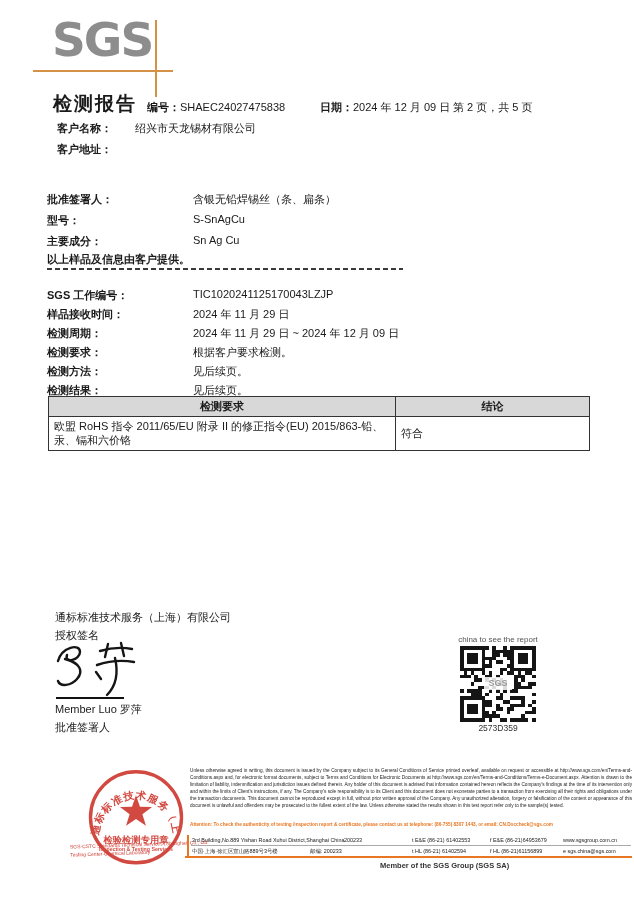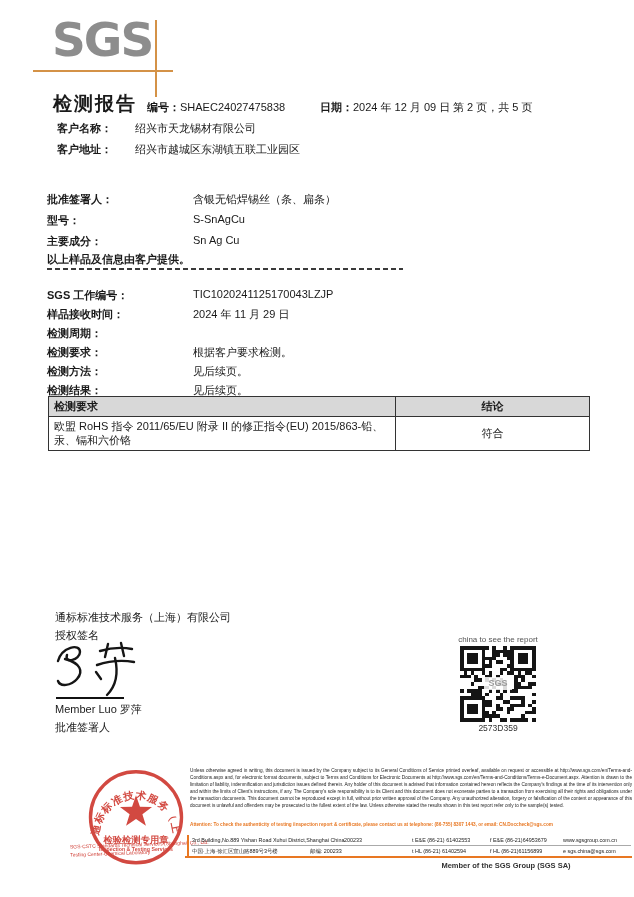--- a/index.html
+++ b/index.html
@@ -24,24 +24,24 @@
   .val{left:193px;}
   .clab{left:57px;font-weight:bold;}
   .cval{left:135px;}
   .note{left:47px;font-weight:bold;}
   .dash-sep{position:absolute;left:47px;top:268px;width:356px;height:2px;
             background:repeating-linear-gradient(90deg,#3a3a3a 0 5px,transparent 5px 8px);}
 
   
   .rtable{position:absolute;left:48px;top:396px;width:542px;border-collapse:collapse;font-size:11px;}
   .rtable th,.rtable td{border:1px solid #333;}
-  .rtable th{background:#d8d8d8;text-align:left;font-weight:bold;padding:2px 5px;height:13px;}
+  .rtable th{background:#d8d8d8;text-align:center;font-weight:bold;padding:2px 5px;height:13px;}
   .rtable th.ccol{text-align:center;width:183px;}
   .rtable td{padding:2px 5px;height:28px;line-height:1.3;}
-  .rtable td.ccol{text-align:center;}
+  .rtable td.ccol{}
 
   
   .sig-co{position:absolute;left:55px;top:610px;font-size:11px;}
   .sig-lab{position:absolute;left:55px;top:628px;font-size:11px;}
   .sig-svg{position:absolute;left:50px;top:641px;}
   .sig-line{position:absolute;left:56px;top:697px;width:68px;height:2px;background:#111;}
   .sig-name{position:absolute;left:55px;top:702px;font-size:11px;}
   .sig-role{position:absolute;left:55px;top:720px;font-size:11px;}
 
   
@@ -57,56 +57,56 @@
              color:#cf3a31;transform:rotate(-2deg);}
   .stamp{position:absolute;left:77px;top:765px;opacity:.92;}
   .disclaimer{position:absolute;left:190px;top:767px;width:442px;font-size:4.7px;line-height:1.5;
               text-align:justify;color:#222;}
   .attention{position:absolute;left:190px;top:821px;width:442px;font-size:4.7px;line-height:1.5;
              color:#e87722;font-weight:bold;}
   .addr-vline{position:absolute;left:187px;top:835px;width:2px;height:21px;background:#e87722;}
   .addr{position:absolute;font-size:5.4px;color:#222;white-space:nowrap;}
   .addr-sep{position:absolute;left:191px;top:845px;width:440px;height:1px;background:#aaa;}
   .footer-hline{position:absolute;left:185px;top:856px;width:447px;height:2px;background:#e87722;}
-  .member{position:absolute;left:380px;top:861px;width:252px;text-align:center;font-size:7.5px;
+  .member{position:absolute;left:380px;top:861px;width:252px;text-align:left;font-size:7.5px;
           font-weight:bold;color:#333;}
 </style>
 </head>
 <body>
 
 <div class="page">
 
   <div class="logo-text">SGS</div>
   <div class="logo-hline"></div>
   <div class="logo-vline"></div>
 
   <div class="title">检测报告</div>
   <div class="meta m-no"><b>编号：</b><span>SHAEC24027475838</span></div>
   <div class="meta m-date"><b>日期：</b><span>2024 年 12 月 09 日</span></div>
   <div class="meta m-page">第 2 页，共 5 页</div>
 
   <span class="clab" style="top:121px">客户名称：</span>
   <span class="cval" style="top:121px">绍兴市天龙锡材有限公司</span>
   <span class="clab" style="top:142px">客户地址：</span>
-  <span class="cval" style="top:142px">绍兴市越城区东湖镇五联工业园区</span>
 
   <span class="lab" style="top:192px">批准签署人：</span>
   <span class="val" style="top:192px">含银无铅焊锡丝（条、扁条）</span>
   <span class="lab" style="top:213px">型号：</span>
   <span class="val" style="top:213px">S-SnAgCu</span>
   <span class="lab" style="top:234px">主要成分：</span>
   <span class="val" style="top:234px">Sn Ag Cu</span>
   <span class="note" style="top:252px">以上样品及信息由客户提供。</span>
   <div class="dash-sep"></div>
 
   <span class="lab" style="top:288px">SGS 工作编号：</span>
   <span class="val" style="top:288px">TIC1020241125170043LZJP</span>
   <span class="lab" style="top:307px">样品接收时间：</span>
   <span class="val" style="top:307px">2024 年 11 月 29 日</span>
   <span class="lab" style="top:326px">检测周期：</span>
+  <span class="val" style="top:326px">2024 年 11 月 29 日 ~ 2024 年 12 月 09 日</span>
   <span class="lab" style="top:345px">检测要求：</span>
   <span class="val" style="top:345px">根据客户要求检测。</span>
   <span class="lab" style="top:364px">检测方法：</span>
   <span class="val" style="top:364px">见后续页。</span>
   <span class="lab" style="top:383px">检测结果：</span>
   <span class="val" style="top:383px">见后续页。</span>
 
   <table class="rtable">
     <tbody>
         <tr>

